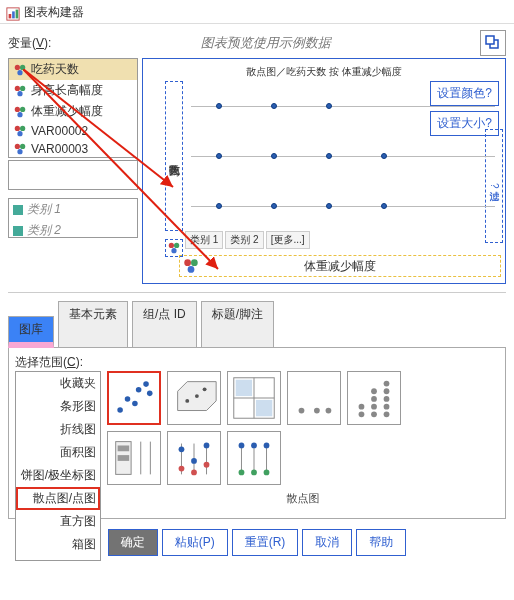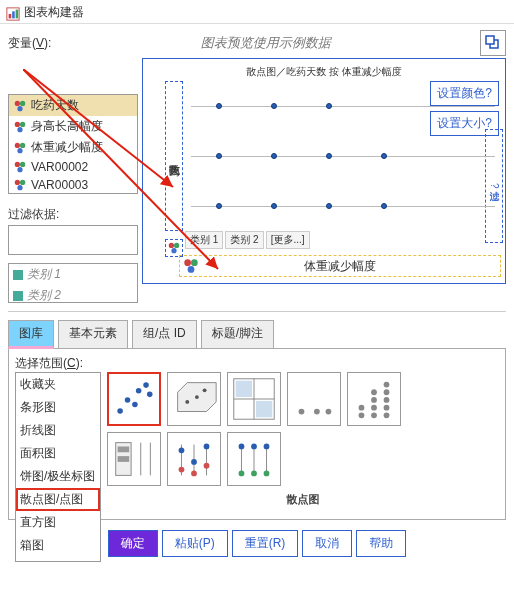--- a/index.html
+++ b/index.html
@@ -4,21 +4,21 @@
 <style>
 * { box-sizing: border-box; margin: 0; padding: 0; font-family: "Microsoft YaHei", Arial, sans-serif; }
 body { width: 514px; height: 600px; background: #fff; font-size: 12px; color: #333; overflow: hidden; }
 .titlebar { display: flex; align-items: flex-end; height: 24px; padding: 2px 6px; border-bottom: 1px solid #ddd; }
 .titlebar .app-icon { width: 14px; height: 14px; margin-right: 4px; }
 .top-row { display: flex; align-items: center; padding: 6px 8px 2px 8px; }
 .var-label u { text-decoration: underline; }
 .preview-title { flex: 1; text-align: center; color: #777; font-style: italic; font-size: 13px; }
 .maximize-btn { width: 26px; height: 26px; border: 1px solid #999; display: flex; align-items: center; justify-content: center; }
 .main { display: flex; padding: 0 8px; gap: 4px; }
-.left-col { width: 130px; margin-top: 36px; }
+.left-col { width: 130px; }
 .var-list { border: 1px solid #999; height: 100px; overflow: auto; background: #fff; }
 .var-item { display: flex; align-items: center; padding: 2px 4px; gap: 4px; cursor: default; }
 .var-item.sel { background: #f0e0b0; }
 .metric-icon { width: 14px; height: 14px; }
 .filter-label { margin-top: 12px; }
 .filter-box { border: 1px solid #999; height: 30px; margin-top: 2px; background: #fff; }
 .cat-list { margin-top: 8px; border: 1px solid #999; height: 40px; background: #fff; }
 .cat-item { display: flex; align-items: center; gap: 4px; padding: 2px 4px; font-style: italic; color: #888; }
 .cat-sw { width: 10px; height: 10px; background: #4a9; }
 .preview-pane { flex: 1; border: 1px solid #3060d0; height: 226px; position: relative; padding: 6px; background: #fff; }
@@ -31,34 +31,34 @@
 .dot { position: absolute; width: 6px; height: 6px; border-radius: 50%; background: #2a5db0; border: 1px solid #0d3a80; }
 .overlay-btn { position: absolute; border: 1px solid #3060d0; color: #3060d0; padding: 3px 6px; font-size: 12px; background: #fff; }
 .x-cat-row { position: absolute; left: 42px; right: 4px; bottom: 34px; display: flex; gap: 2px; font-size: 10px; }
 .x-cat { border: 1px solid #ccc; padding: 1px 4px; background: #f4f4f4; }
 .x-axis-zone { position: absolute; left: 36px; right: 4px; bottom: 6px; height: 22px; border: 1px dashed #eac040; display: flex; align-items: center; justify-content: center; }
 .x-drop-icon { position: absolute; left: 2px; width: 18px; height: 18px; }
 .drop-y-icon { position: absolute; left: -4px; bottom: -26px; width: 18px; height: 18px; border: 1px dashed #3060d0; padding: 1px; }
 .divider { height: 1px; background: #ccc; margin: 8px; }
 .tabs { display: flex; gap: 4px; padding: 0 8px; }
 .tab { padding: 4px 10px; border: 1px solid #aaa; background: #eee; cursor: default; }
-.tab.active { background: #7dd3fc; border-bottom: 3px solid #f9a8d4; position: relative; z-index: 2; }
+.tab.active { background: #3b82f6; border-bottom: 6px solid #f9a8d4; position: relative; z-index: 2; margin-top: 15px; }
 .tab-pane { margin: -1px 8px 4px 8px; border: 1px solid #aaa; padding: 6px; height: 172px; position: relative; }
 .gallery { display: flex; gap: 6px; }
-.template-list { width: 86px; border: 1px solid #999; height: 190px; overflow: auto; background: #fff; }
+.template-list { width: 86px; border: 1px solid #999; height: 190px; overflow: auto; background: #fff; text-align: right; }
 .tpl { padding: 3px 4px; cursor: default; }
 .tpl.hl { border: 2px solid #e03020; padding: 1px 2px; }
-.thumb-area { flex: 1; font-weight: bold; }
+.thumb-area { flex: 1; }
 .thumb-row { display: flex; gap: 6px; margin-bottom: 6px; }
 .thumb { width: 54px; height: 54px; border: 1px solid #999; background: #fff; position: relative; }
 .thumb.hl { border: 2px solid #e03020; }
 .thumb-label { text-align: center; font-size: 11px; margin-top: 4px; color: #444; }
 .btn-row { display: flex; justify-content: center; gap: 4px; padding: 6px; }
 .btn { padding: 4px 12px; border: 1px solid #3060d0; background: #fff; color: #3060d0; cursor: default; font-size: 12px; }
-.btn.primary { background: #6d28d9; color: #fff; }
+.btn.primary { background: #737373; color: #fff; }
 .arrow { position: absolute; pointer-events: none; }
 .metric-svg circle { stroke-width: 0; }
 .side-overlay { position: absolute; right: 2px; top: 70px; bottom: 40px; width: 18px; border: 1px dashed #3060d0; display: flex; align-items: center; justify-content: center; color: #3060d0; }
 .side-overlay span { writing-mode: vertical-rl; font-size: 10px; }
 </style>
 </head>
 <body>
 
 <div class="titlebar">
   <svg class="app-icon" viewBox="0 0 16 16">
@@ -118,21 +118,20 @@
         </div>
         <div class="var-item">
           <svg class="metric-icon" viewBox="0 0 16 16">
             <circle cx="5" cy="5" r="3" fill="#d04040"></circle>
             <circle cx="11" cy="5" r="3" fill="#40a060"></circle>
             <circle cx="8" cy="11" r="3" fill="#4070d0"></circle>
           </svg>
           <span>VAR00003</span>
         </div>
       </div>
-    <div class="filter-label">过滤依据:</div>
     <div class="filter-box"></div>
     <div class="cat-list" id="cat-list">
         <div class="cat-item">
           <span class="cat-sw"></span>
           <span>类别 1</span>
         </div>
         <div class="cat-item">
           <span class="cat-sw"></span>
           <span>类别 2</span>
         </div>

